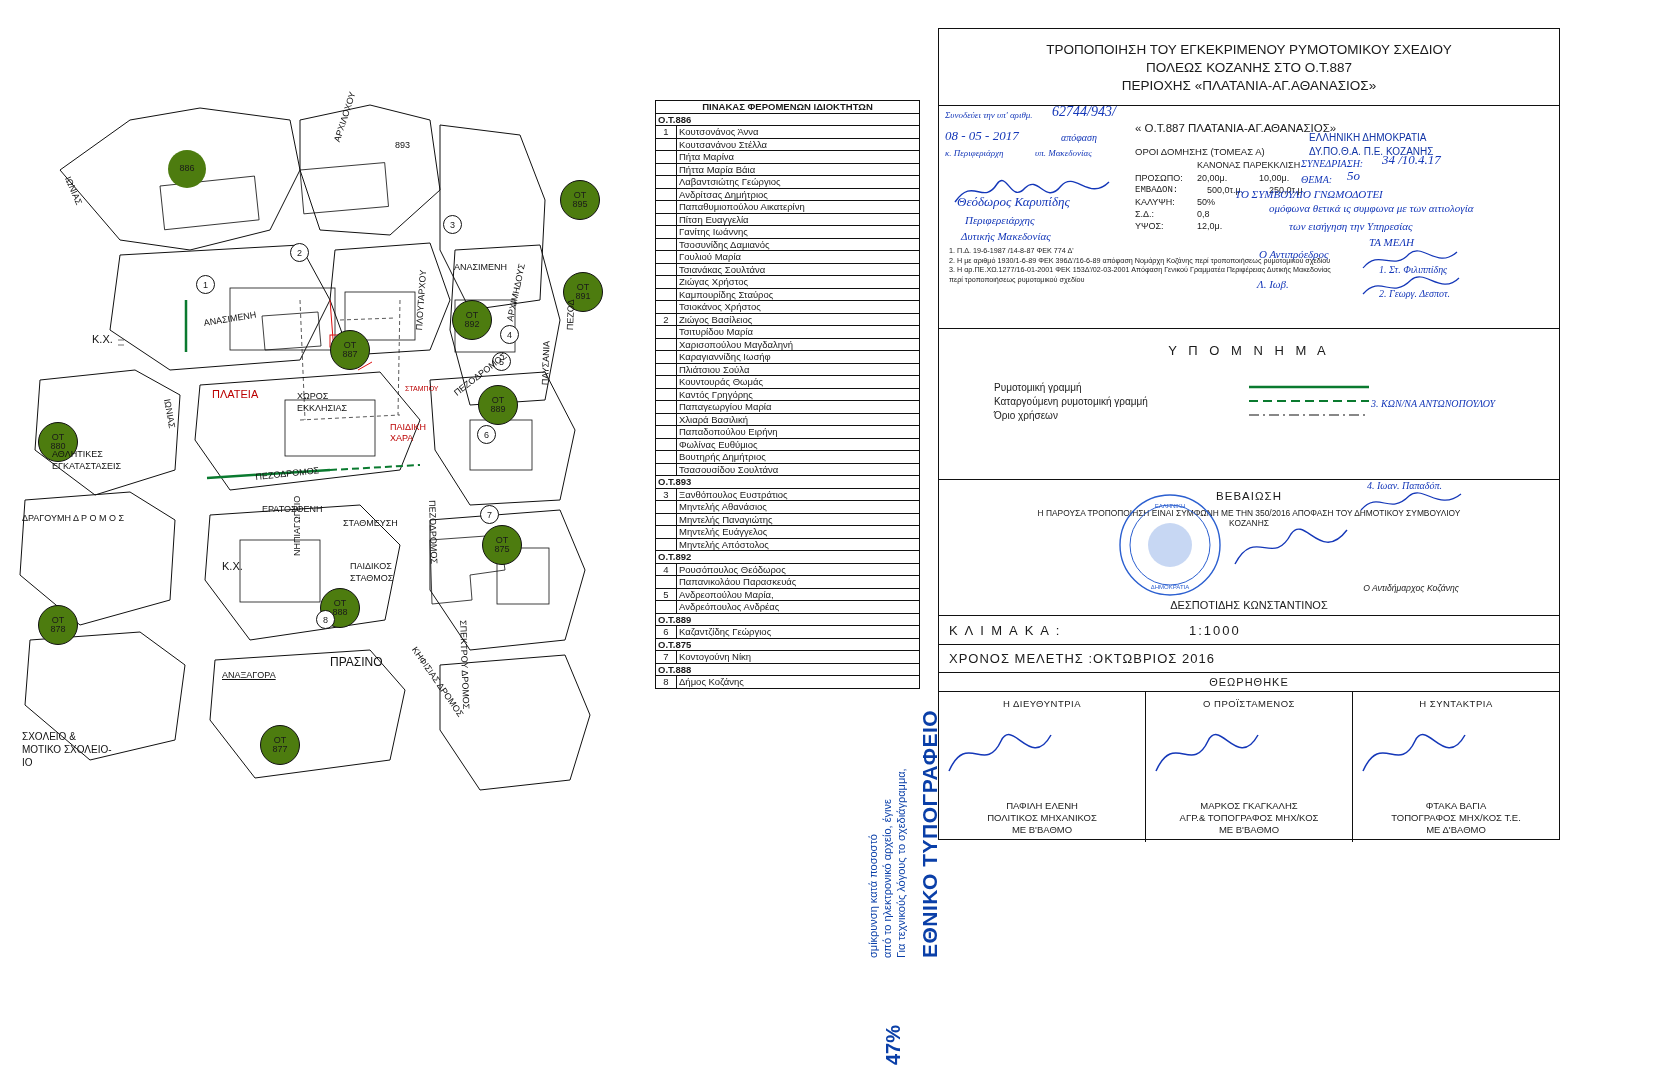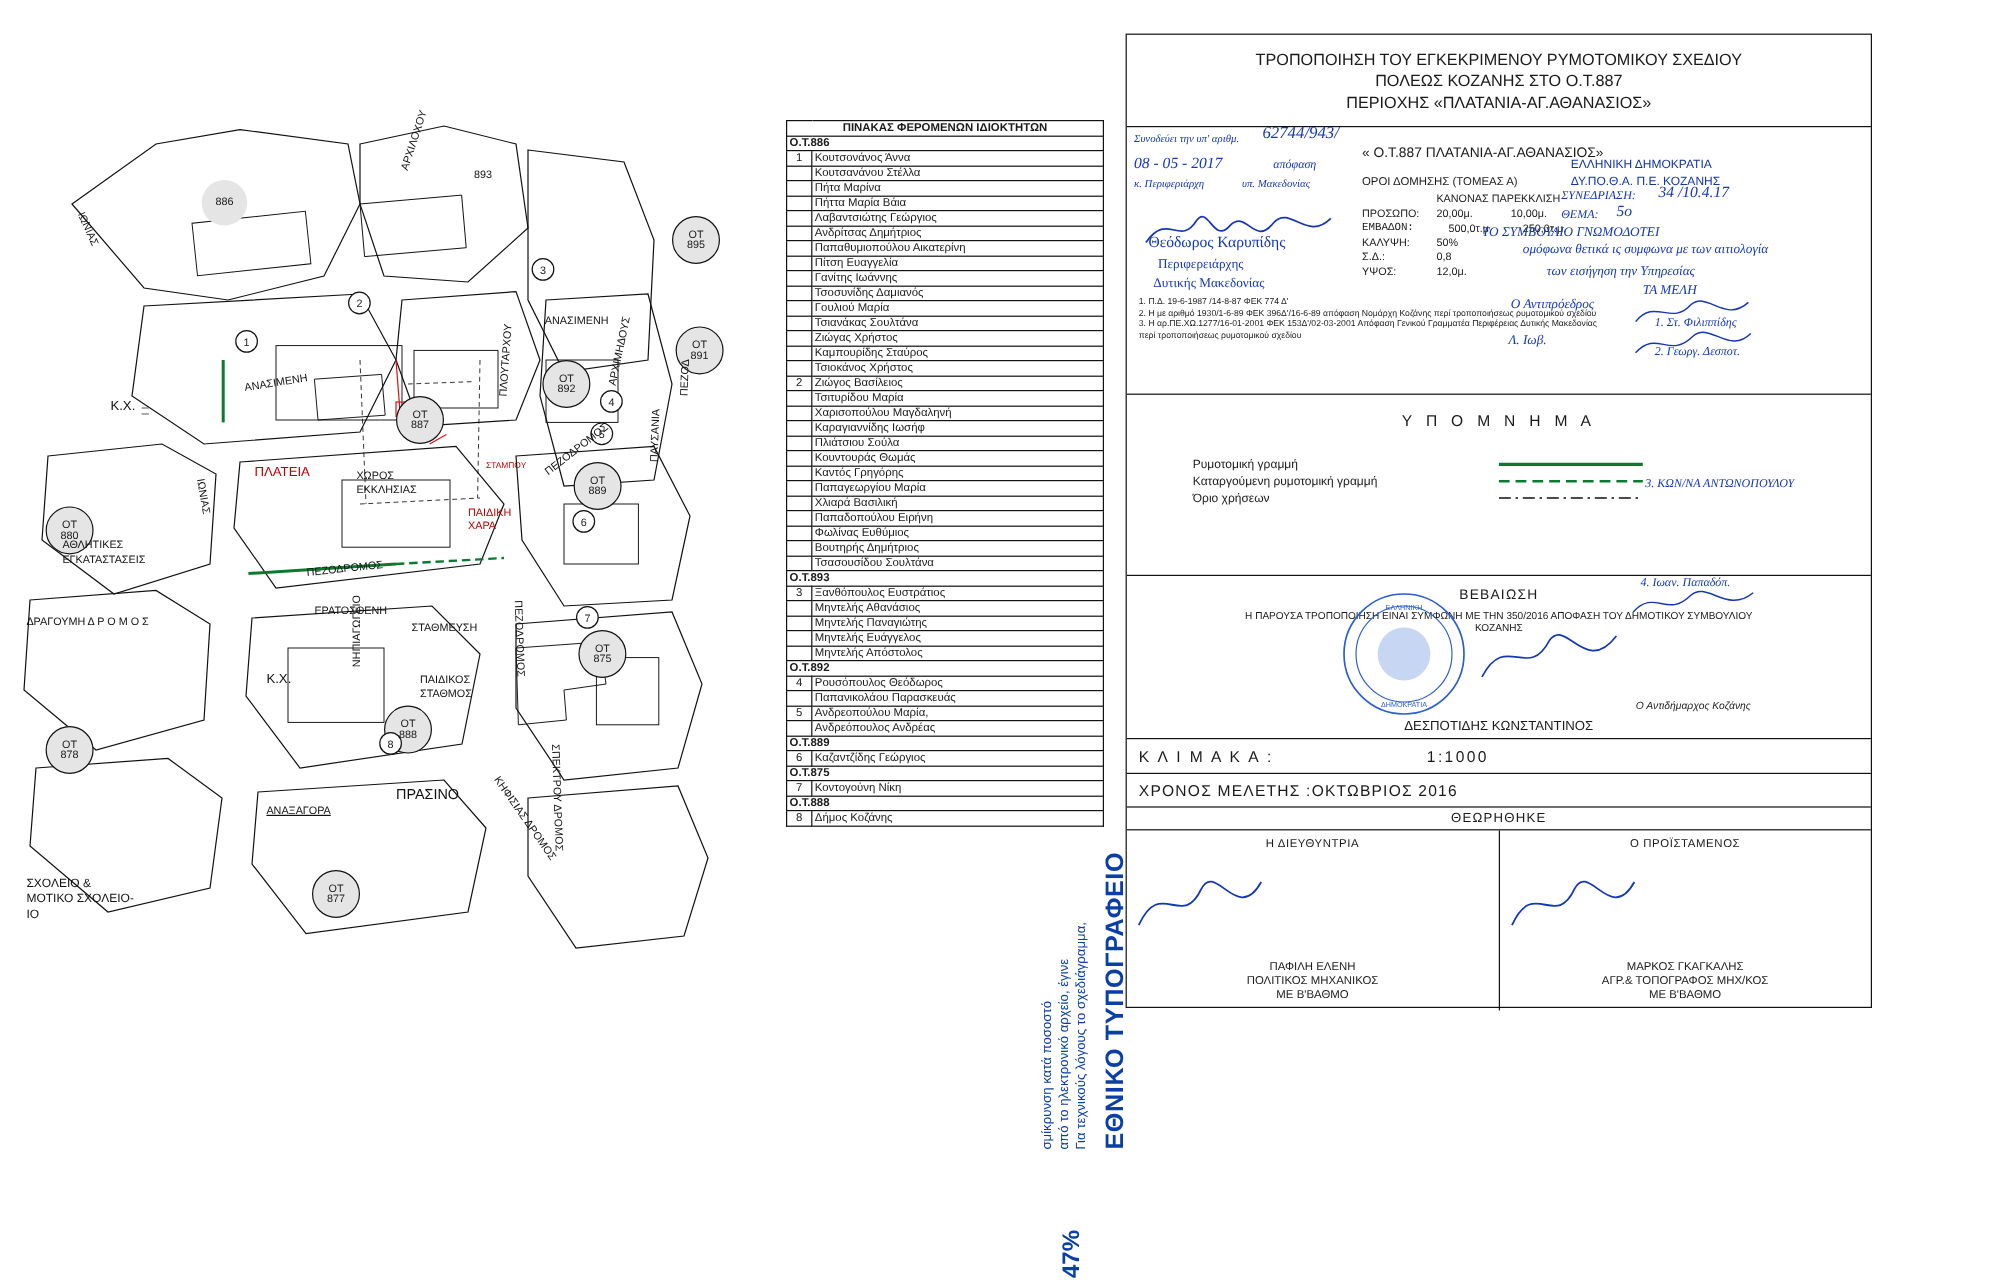--- a/index.html
+++ b/index.html
@@ -2,21 +2,21 @@
 <html><head>
 <meta charset="utf-8">
 <style>
   html,body{margin:0;padding:0;background:#ffffff;}
   body{width:1676px;height:1070px;position:relative;font-family:"Liberation Sans",sans-serif;color:#1a1a1a;overflow:hidden;}
 
   
   #map-panel{position:absolute;left:0;top:0;width:650px;height:800px;}
   #map-svg{position:absolute;left:0;top:0;}
   .map-label{position:absolute;font-family:"Liberation Sans",sans-serif;font-size:9px;color:#111;white-space:nowrap;}
-  .ot-circ{position:absolute;border:1px solid #111;border-radius:50%;width:38px;height:38px;display:flex;flex-direction:column;align-items:center;justify-content:center;font-size:9px;line-height:1.05;background:#e5e5e5;}
+  .ot-circ{position:absolute;border:1px solid #111;border-radius:50%;width:38px;height:38px;display:flex;flex-direction:column;align-items:center;justify-content:center;font-size:9px;line-height:1.05;background:#4d7c0f;}
   .num-circ{position:absolute;border:1px solid #111;border-radius:50%;width:17px;height:17px;display:flex;align-items:center;justify-content:center;font-size:9px;background:#fff;}
   .rot{transform-origin:left top;}
 
   
   #owners-panel{position:absolute;left:655px;top:100px;width:265px;}
   table.owners{border-collapse:collapse;width:265px;font-size:9.5px;}
   table.owners td{border:1px solid #111;padding:0 2px;line-height:11.5px;height:11.5px;vertical-align:top;}
   td.idx{width:16px;text-align:center;}
   td.hdr{font-weight:bold;text-align:center;}
   td.grp{font-weight:bold;text-align:left;}
@@ -31,21 +31,21 @@
   #ethniko .pct{font-size:20px;font-weight:bold;color:#0a3fa8;}
 
   
   #doc{position:absolute;left:938px;top:28px;width:620px;height:810px;border:1.4px solid #111;background:#fff;}
   .doc-sec{border-bottom:1.2px solid #111;position:relative;}
   .title{text-align:center;font-size:13.5px;line-height:18px;padding:12px 6px 10px;}
   .blue{color:#1134a6;}
   .hand{font-family:"Liberation Serif",serif;color:#1437b8;font-style:italic;}
   .small{font-size:8px;}
   .xsmall{font-size:7.2px;line-height:9.5px;}
-  .sig{font-family:"Liberation Serif",serif;color:#1437b8;}
+  .sig{font-family:"Liberation Serif",serif;color:#1437b8;font-style:italic;}
 
   .ypo{text-align:center;font-size:13px;letter-spacing:4px;padding:14px 0 8px;}
   .legend-row{display:flex;align-items:center;font-size:10px;padding:1.5px 0;}
   .legend-label{width:255px;padding-left:55px;}
   .legend-art{width:130px;height:10px;position:relative;}
 
   .bebaiosi{text-align:center;}
   .klimaka{display:flex;align-items:center;font-size:13px;letter-spacing:2px;height:28px;}
   .chronos{font-size:13px;letter-spacing:1px;padding:6px 0 6px 10px;}
   .theor{text-align:center;font-size:11px;letter-spacing:1px;padding:3px 0;border-bottom:1.2px solid #111;}
@@ -569,14 +569,25 @@
         <div class="top">Ο ΠΡΟΪΣΤΑΜΕΝΟΣ</div>
         <svg style="margin-top:16px" width="120" height="56">
           <path d="M10 46 C28 6, 46 50, 62 16 C74 -8, 92 46, 112 10" stroke="#1437b8" fill="none" stroke-width="1.5"></path>
         </svg>
         <div class="bot">
           <div>ΜΑΡΚΟΣ ΓΚΑΓΚΑΛΗΣ</div>
           <div>ΑΓΡ.&amp; ΤΟΠΟΓΡΑΦΟΣ ΜΗΧ/ΚΟΣ</div>
           <div>ΜΕ Β'ΒΑΘΜΟ</div>
         </div>
       </div>
+      <div>
+        <div class="top">Η ΣΥΝΤΑΚΤΡΙΑ</div>
+        <svg style="margin-top:16px" width="120" height="56">
+          <path d="M10 46 C28 6, 46 50, 62 16 C74 -8, 92 46, 112 10" stroke="#1437b8" fill="none" stroke-width="1.5"></path>
+        </svg>
+        <div class="bot">
+          <div>ΦΤΑΚΑ ΒΑΓΙΑ</div>
+          <div>ΤΟΠΟΓΡΑΦΟΣ ΜΗΧ/ΚΟΣ Τ.Ε.</div>
+          <div>ΜΕ Δ'ΒΑΘΜΟ</div>
+        </div>
+      </div>
     </div>
 </div>
 
 </body></html>

